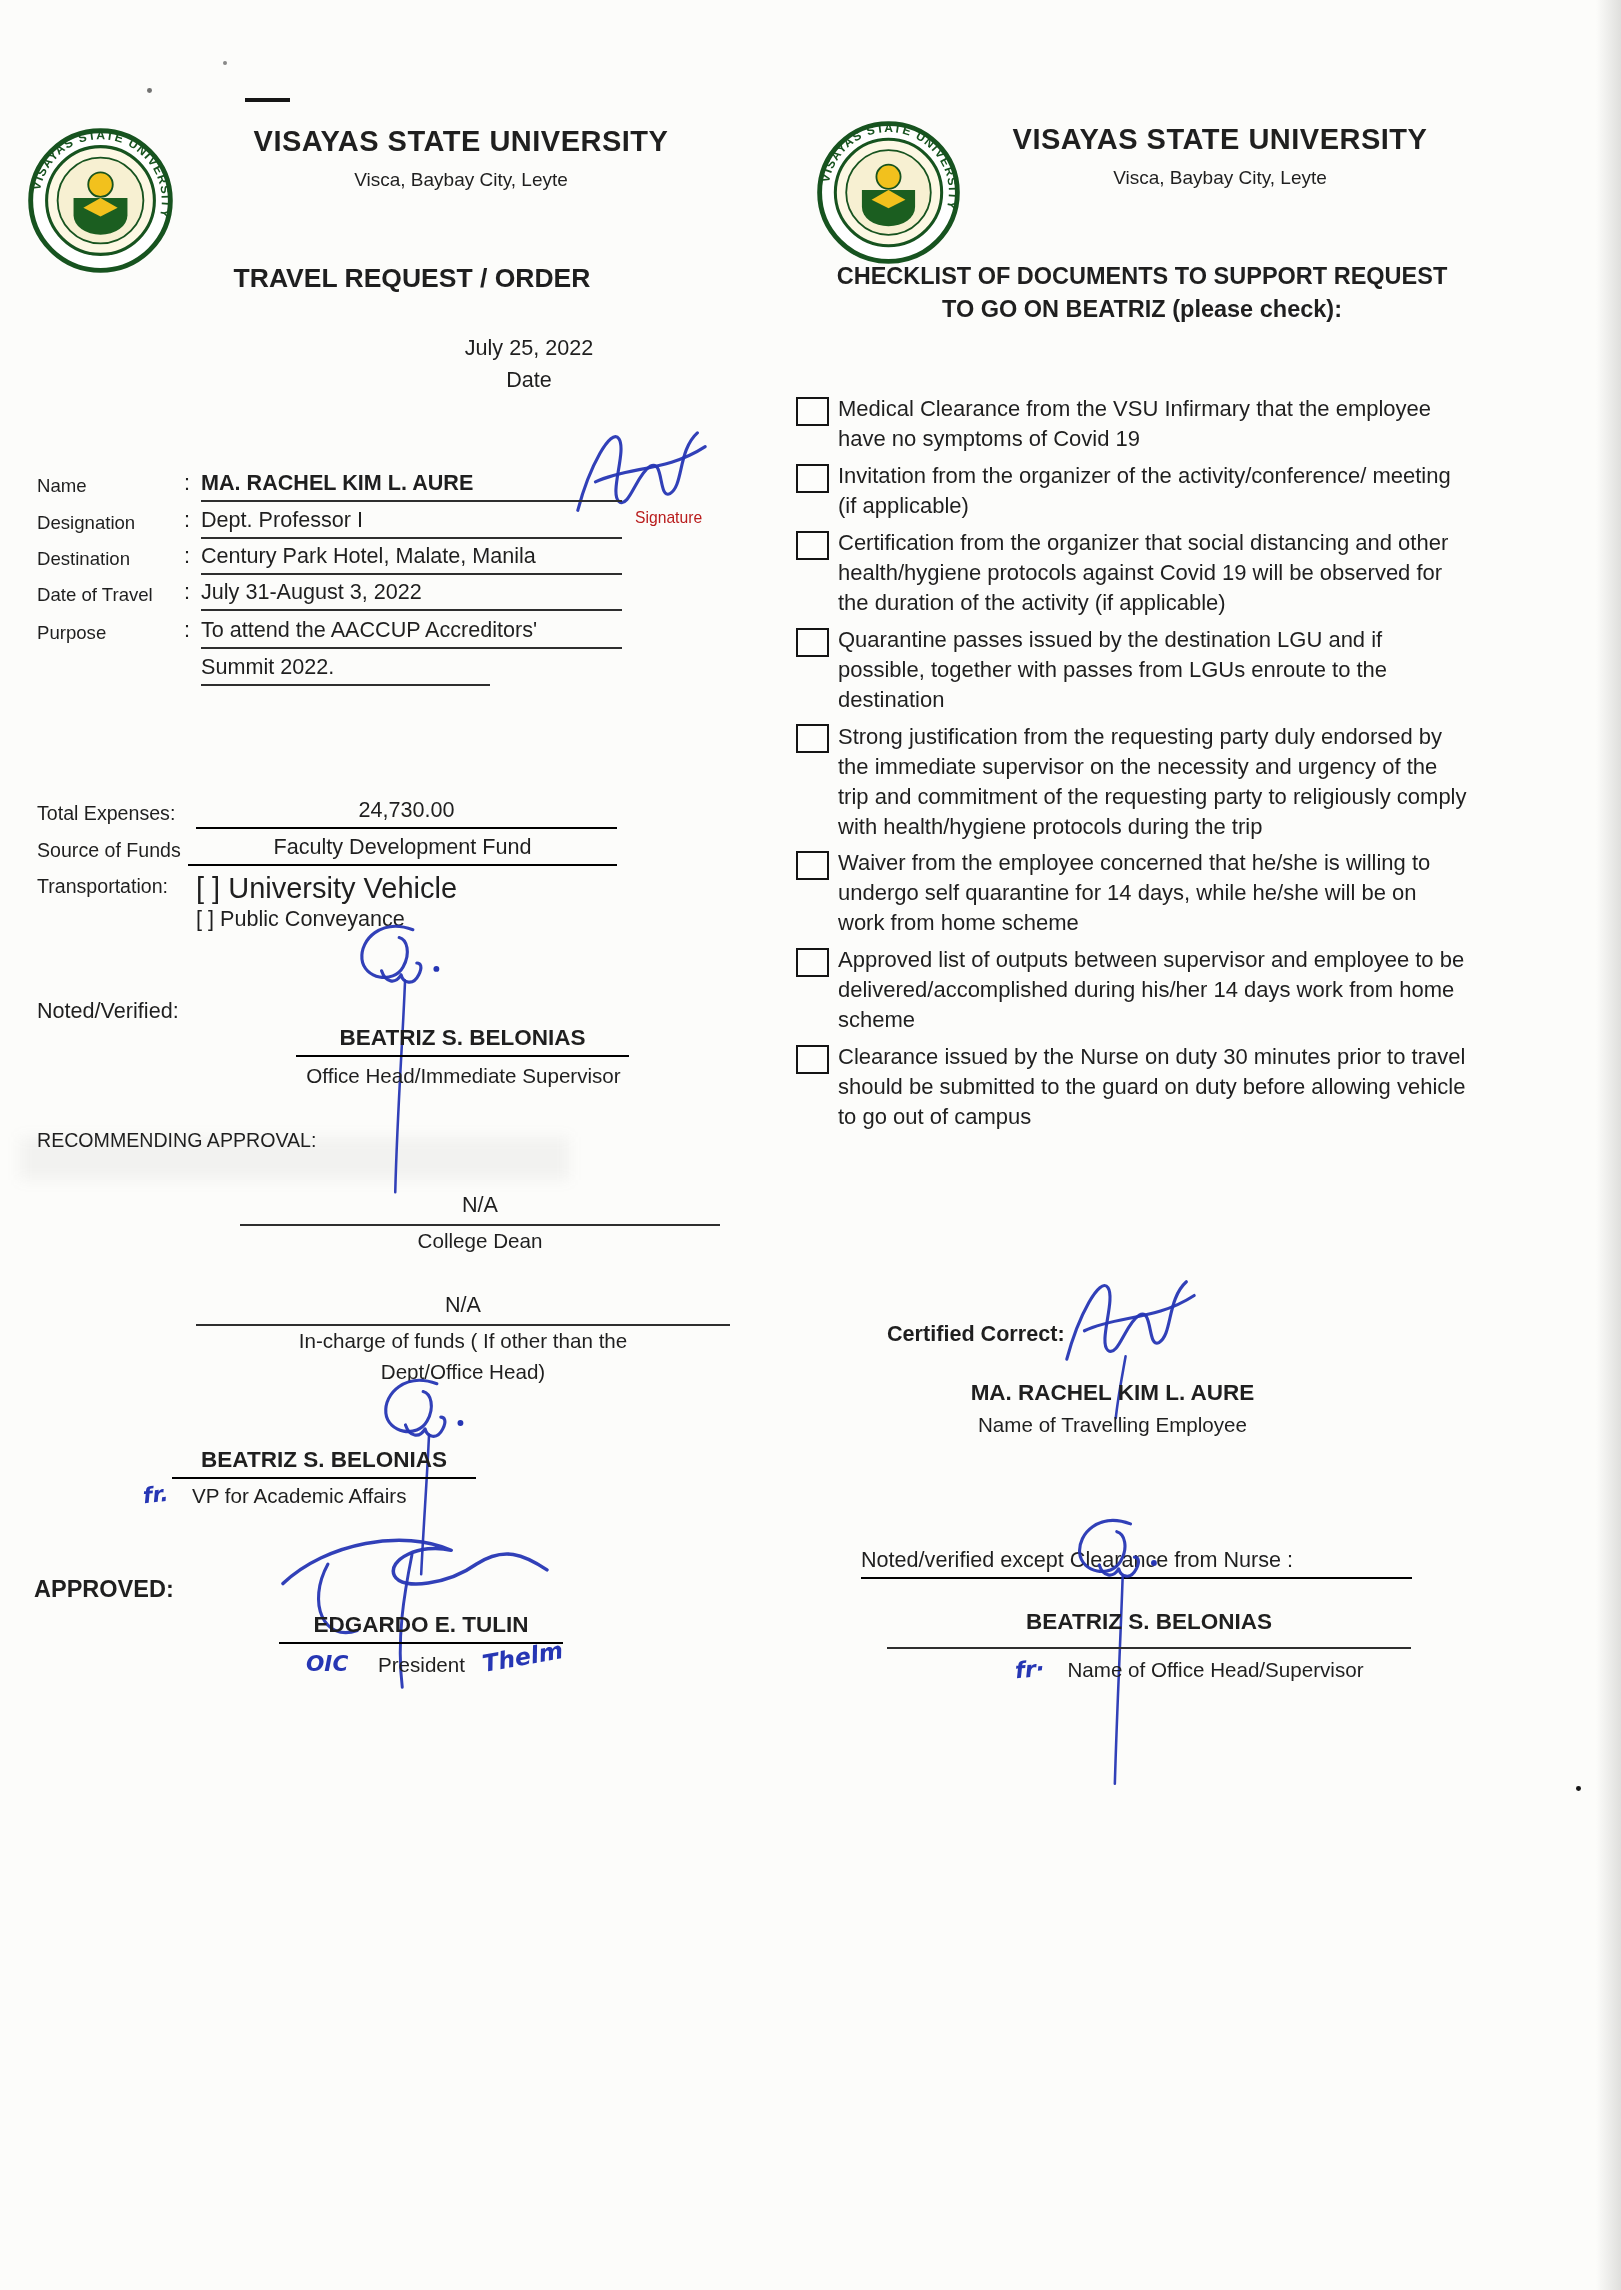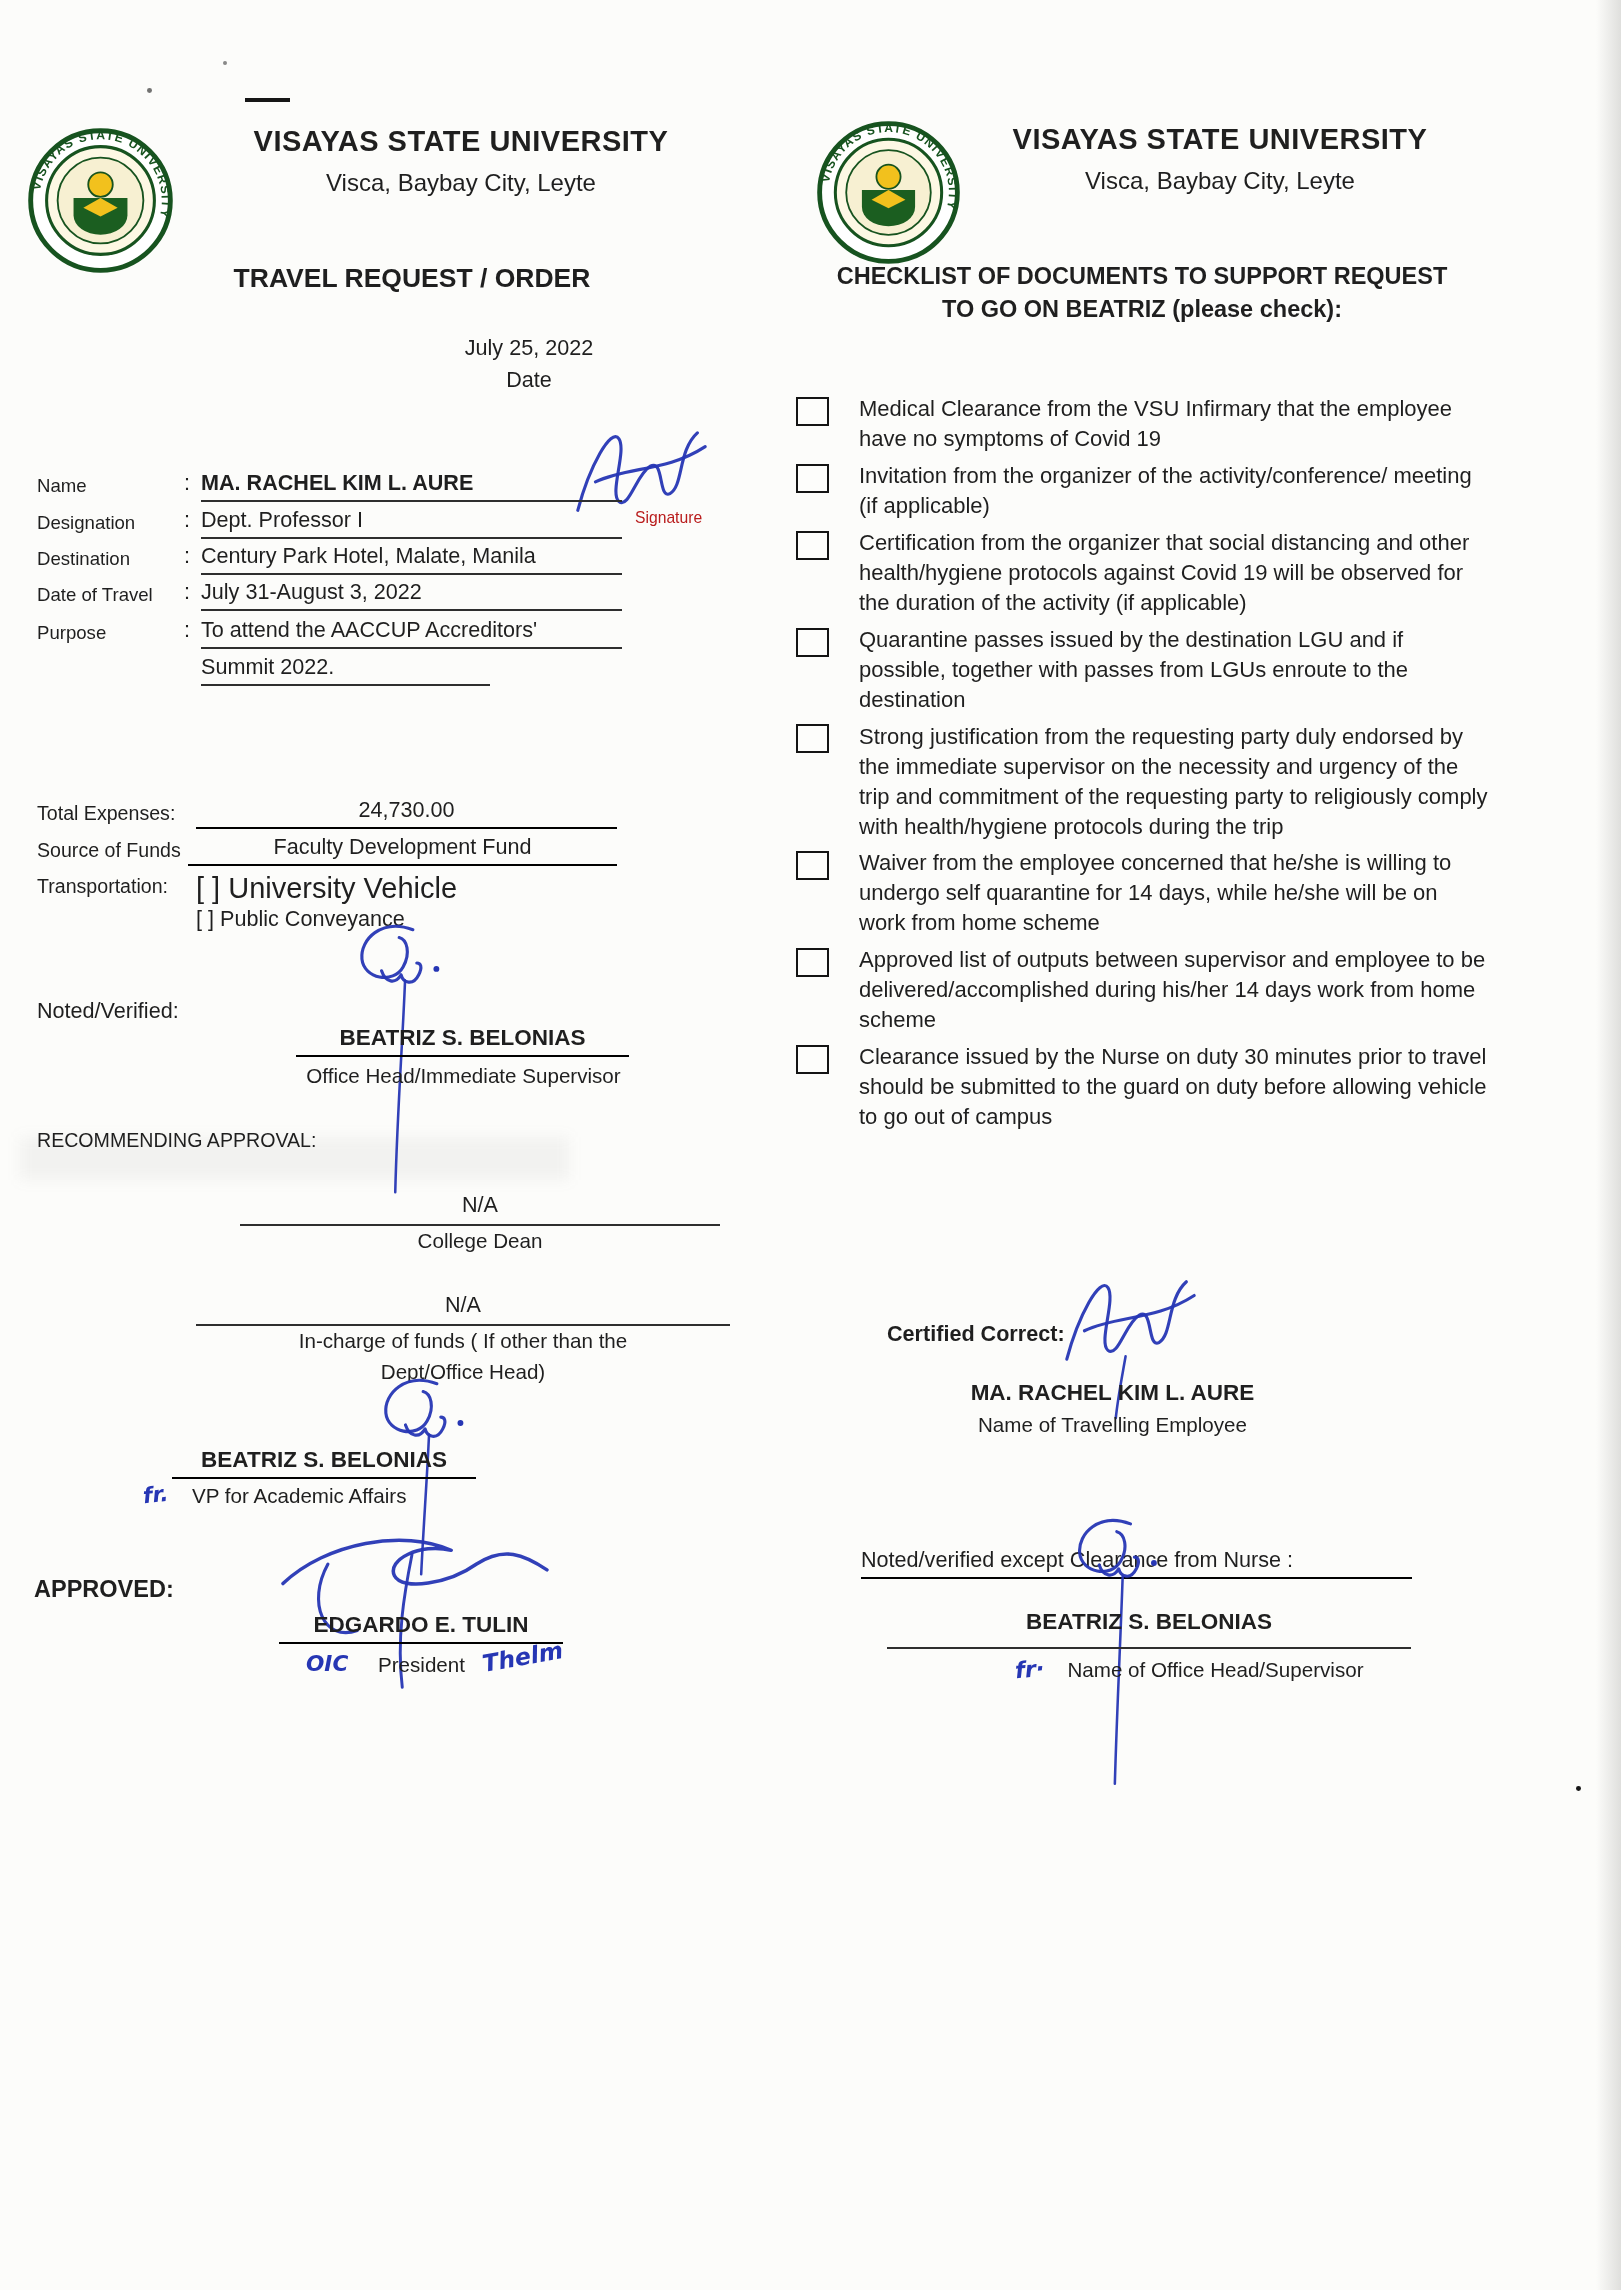--- a/index.html
+++ b/index.html
@@ -9,27 +9,27 @@
   .abs{position:absolute;}
   .b{font-weight:700;}
   .ctr{text-align:center;}
   .ink{color:#2636b4;font-style:italic;font-family:"DejaVu Sans",sans-serif;}
   .sig{position:absolute;overflow:visible;}
   .sig path{fill:none;stroke:#2636b4;stroke-width:3.2;stroke-linecap:round;stroke-linejoin:round;opacity:.95;}
   .sig circle{fill:#2636b4;}
   .uline{border-bottom:2px solid #000000;padding-bottom:3.9px;}
   .hline{border-top:2px solid #2e2e2e;}
   .univ{font-size:29px;font-weight:700;letter-spacing:0.5px;}
-  .addr{font-size:24px;}
+  .addr{font-size:19px;}
   .frow{left:0;width:774px;height:35px;}
   .flabel{position:absolute;left:37px;top:4.9px;font-size:18.6px;}
   .fcolon{position:absolute;left:184px;top:0;font-size:21.6px;}
   .fvalue{position:absolute;left:201px;top:0;width:421px;font-size:21.6px;border-bottom:2px solid #2e2e2e;padding-bottom:3.9px;}
   .small{font-size:15.7px;color:#b91c1c;}
-  .chk-item{display:flex;gap:30px;margin-bottom:6.9px;}
+  .chk-item{display:flex;gap:9px;margin-bottom:6.9px;}
   .chk-box{flex:0 0 auto;width:33px;height:29px;border:2.9px solid #141414;margin-top:2.9px;background:#fdfdfb;}
   .chk-text{font-size:22px;line-height:30px;width:629px;}
   .scanmark{position:absolute;background:#161616;}
   .edge{position:absolute;top:0;right:0;width:25.5px;height:2291px;
         background:linear-gradient(to right,rgba(0,0,0,0),rgba(90,90,86,.18));}
   .bleed{position:absolute;background:rgba(110,110,110,.07);filter:blur(6.9px);}
 </style>
 </head>
 <body>
 

